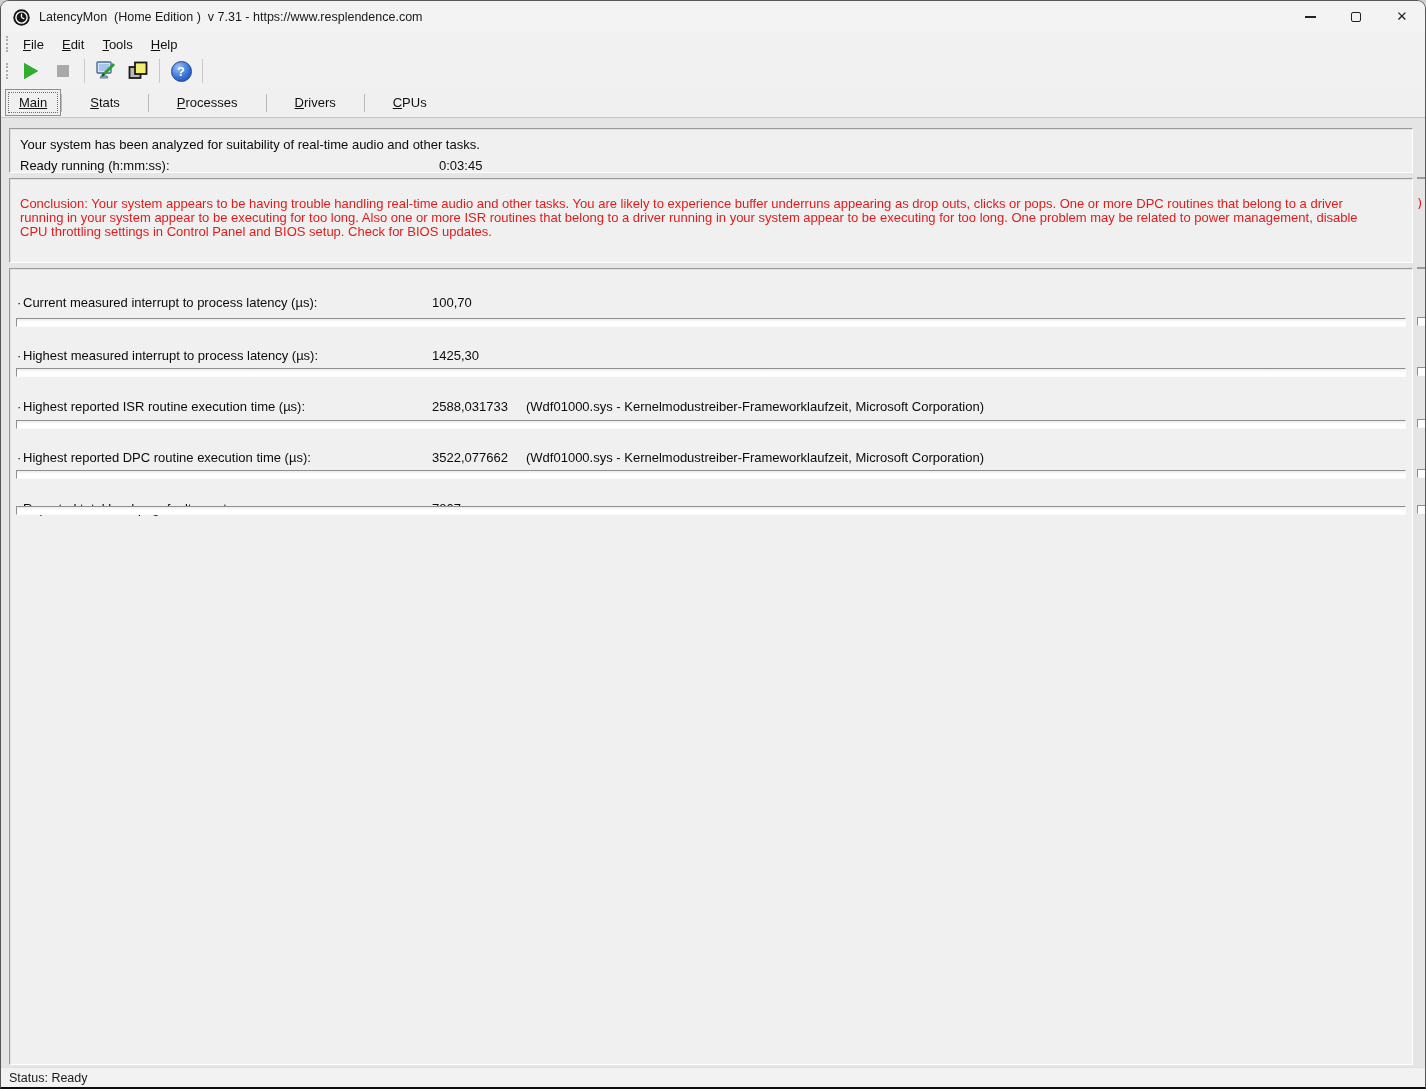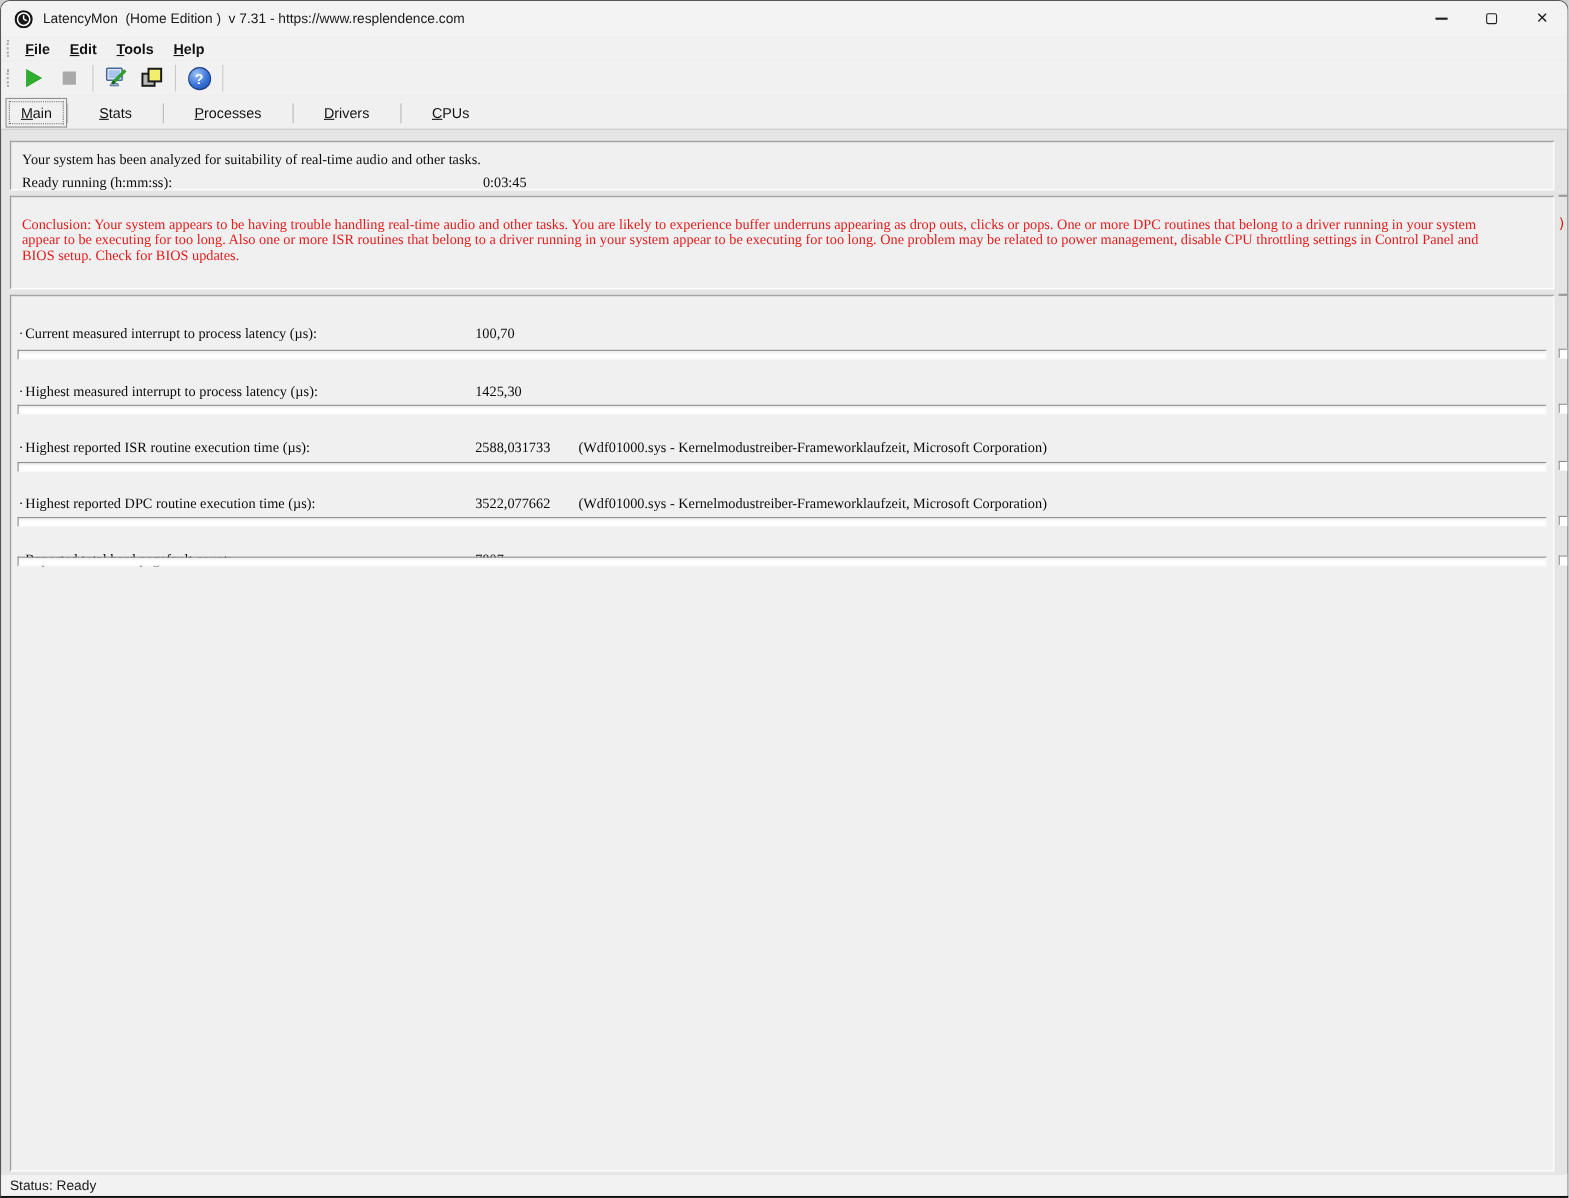--- a/index.html
+++ b/index.html
@@ -22,49 +22,49 @@
   .win-btn { width:46px; height:32px; display:flex; align-items:center; justify-content:center; }
   .glyph-min { width:11px; height:1.3px; background:#222; }
   .glyph-max { width:10px; height:10px; border:1.2px solid #222; border-radius:2px; }
   .glyph-close { font-size:13.5px; color:#222; line-height:1; }
 
   
   .menubar { position:absolute; top:32px; left:0; right:0; height:22px;
     background:#f1f1f1; display:flex; align-items:center; }
   .gripper { width:3px; height:16px; margin-left:5px; margin-right:6px;
     border-left:2px dotted #adadad; }
-  .menu-item { font-size:13px; color:#111; padding:2px 8px; margin-right:2px;font-weight:bold; }
+  .menu-item { font-size:13px; color:#111; padding:2px 8px; margin-right:2px; }
   .ak { text-decoration:underline; }
 
   
   .toolbar { position:absolute; top:54px; left:0; right:0; height:32px;
     background:#f1f1f1; display:flex; align-items:center; }
   .tb-btn { height:26px; min-width:26px; display:flex; align-items:center; justify-content:center; margin:0 3px; }
   .tb-sep { width:1px; height:24px; background:#c9c9c9; margin:0 5px; }
   .icon-play { width:0; height:0; border-left:14px solid #2fae2f; border-top:8px solid transparent; border-bottom:8px solid transparent; filter:drop-shadow(0 0 0.5px #1b7d1b); }
   .icon-stop { width:12px; height:12px; background:#a9a9a9; }
   .icon-help { width:21px; height:21px; border-radius:50%;
     background:radial-gradient(circle at 35% 28%, #9cc2f5, #3a74d8 55%, #1d4c9e 95%);
     border:1px solid #1a3f8c; color:#fff; font-weight:bold; font-size:13px;
     display:flex; align-items:center; justify-content:center; }
 
   
   .tabstrip { position:absolute; top:86px; left:0; right:0; height:31px;
     background:#f0f0f0; display:flex; align-items:center; padding-left:4px;
     border-bottom:1px solid #c6c6c6; }
   .tab { position:relative; font-size:13px; color:#111; padding:6px 28px; margin-right:1px; }
   .tab + .tab::before { content:""; position:absolute; left:-1px; top:5px; height:18px; width:1px; background:#b9b9b9; }
-  .tab.active { border:1px solid #8f8f8f; background:#f0f0f0; padding:5px 13px; }
+  .tab.active { border:1px solid #8f8f8f; background:#f0f0f0; padding:5px 13px;text-decoration:underline; }
   .tab.active::after { content:""; position:absolute; inset:2px; border:1px dotted #6e6e6e; }
 
   
   .panel { position:absolute; left:8px; width:1404px; background:#f0f0f0;
     border:1px solid; border-color:#9b9b9b #ffffff #ffffff #9b9b9b;
     box-shadow:inset 1px 1px 0 #e0e0e0; }
-  .mono { font-family:Liberation Serif, serif; font-size:13px; color:#0b0b0b; white-space:pre; }
+  .mono { font-family:Liberation Sans, sans-serif; font-size:13px; color:#0b0b0b; white-space:pre; }
 
   .panel-summary { top:127px; height:45px; padding:5px 0 0 10px; }
   .panel-summary .line { line-height:21px; }
   .sum-label { display:inline-block; width:419px; }
 
   .panel-conclusion { top:177px; height:85px; padding:18px 0 0 10px; }
   .conclusion-text { display:block; width:1340px; white-space:normal; line-height:14px; }
 
   .panel-main { top:267px; height:797px; }
   .metric-row { position:absolute; left:7px; line-height:15px; white-space:pre;margin-top:15px; }

